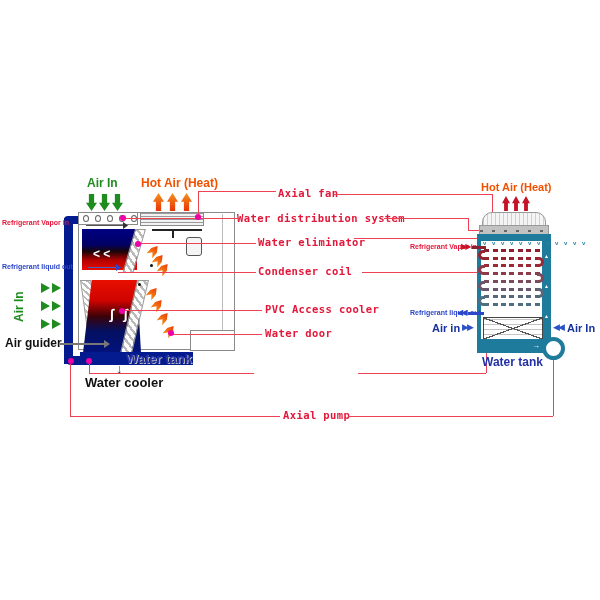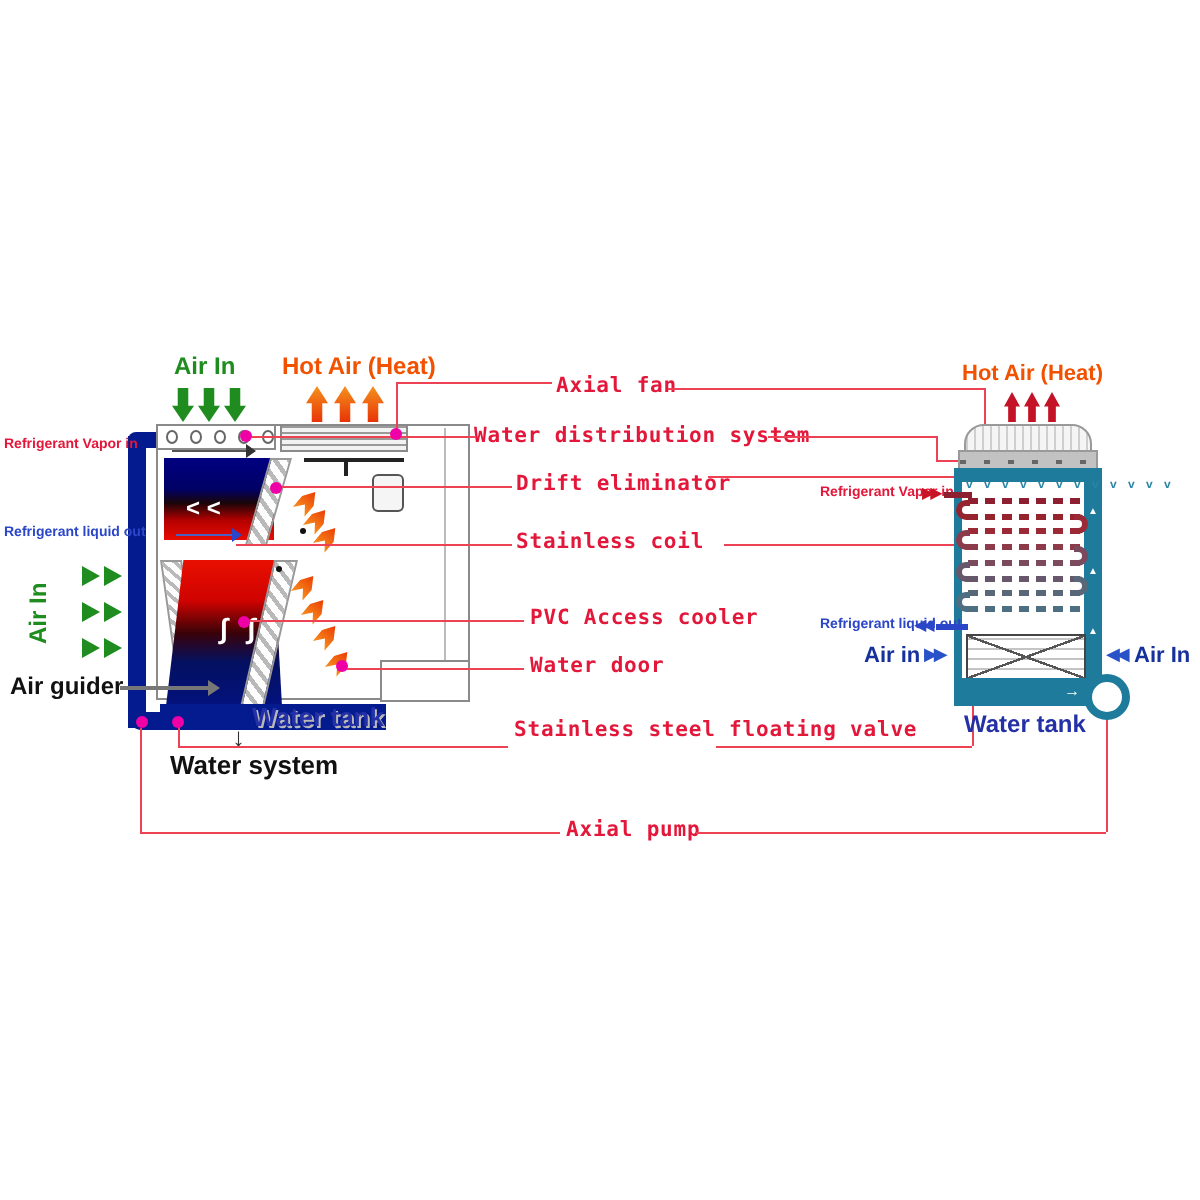--- a/index.html
+++ b/index.html
@@ -129,21 +129,21 @@
   <div class="hatch" style="left:137px;top:280px;width:10px;height:73px;transform:skewX(-13deg);transform-origin:top left;"></div>
   <div class="bdot" style="left:138px;top:283px;"></div>
   <div class="chev-o" style="left:146px;top:288px;"></div>
   <div class="chev-o" style="left:151px;top:300px;"></div>
   <div class="chev-o" style="left:157px;top:313px;"></div>
   <div class="chev-o" style="left:163px;top:326px;"></div>
 
   <div class="tankL" style="left:80px;top:352px;width:113px;height:13px;"></div>
   <div class="navy-bold" style="left:126px;top:351px;text-shadow:1px 1px 0 #b9b9b9;">Water tank</div>
   <div class="glyph" style="left:116px;top:361px;font-size:13px;color:#333;">↓</div>
-  <div class="big-black" style="left:85px;top:375px;font-size:13px;">Water system</div>
+  <div class="big-black" style="left:85px;top:375px;font-size:13px;">Water cooler</div>
   <div class="big-black" style="left:5px;top:336px;">Air guider</div>
   <div class="thinline" style="left:60px;top:343px;width:45px;height:1.5px;"></div>
   <div class="tri-r-gray" style="left:104px;top:340px;"></div>
 
   <div class="big-green" style="left:12px;top:322px;transform:rotate(-90deg);transform-origin:0 0;">Air In</div>
   <div class="row" style="left:41px;top:283px;gap:2px;">
     <div class="tri-r-g"></div>
     <div class="tri-r-g"></div>
   </div>
   <div class="row" style="left:41px;top:301px;gap:2px;">
@@ -157,25 +157,24 @@
 
   <div class="tiny-red" style="left:2px;top:219px;">Refrigerant Vapor in</div>
   <div class="thinline" style="left:86px;top:225px;width:38px;height:1px;background:#555;"></div>
   <div class="tri-r-dark" style="left:123px;top:222px;"></div>
   <div class="tiny-blue" style="left:2px;top:263px;">Refrigerant liquid out</div>
   <div class="thinline" style="left:88px;top:267px;width:30px;height:1px;background:#4a5fc0;"></div>
   <div class="tri-r-blue" style="left:116px;top:264px;"></div>
 
   <div class="lbl" style="left:278px;top:187px;text-align:right;">Axial fan</div>
   <div class="lbl" style="left:237px;top:212px;">Water distribution system</div>
-  <div class="lbl" style="left:258px;top:236px;">Drift eliminator</div>
-  <div class="lbl" style="left:258px;top:265px;">Stainless coil</div>
+  <div class="lbl" style="left:258px;top:236px;">Water eliminator</div>
+  <div class="lbl" style="left:258px;top:265px;">Condenser coil</div>
   <div class="lbl" style="left:265px;top:303px;">PVC Access cooler</div>
   <div class="lbl" style="left:265px;top:327px;">Water door</div>
-  <div class="lbl" style="left:257px;top:359px;">Stainless steel floating valve</div>
   <div class="lbl" style="left:283px;top:409px;">Axial pump</div>
 
   <div class="rl" style="left:198px;top:191px;width:78px;"></div>
   <div class="rlv" style="left:198px;top:191px;height:24px;"></div>
   <div class="rl" style="left:334px;top:194px;width:158px;"></div>
   <div class="rlv" style="left:492px;top:194px;height:25px;"></div>
   <div class="rl" style="left:123px;top:218px;width:115px;"></div>
   <div class="rl" style="left:384px;top:218px;width:84px;"></div>
   <div class="rlv" style="left:468px;top:218px;height:12px;"></div>
   <div class="rl" style="left:468px;top:230px;width:20px;"></div>

